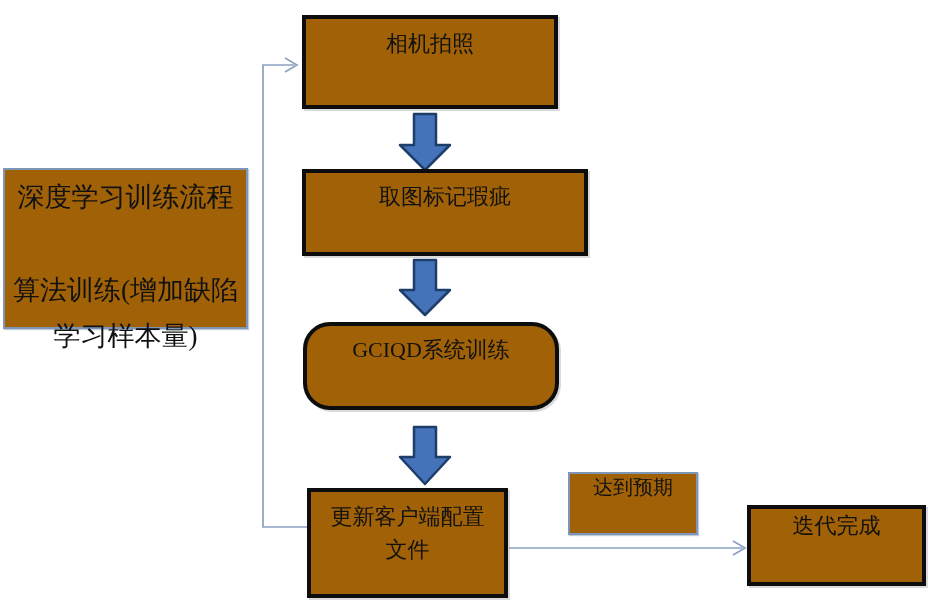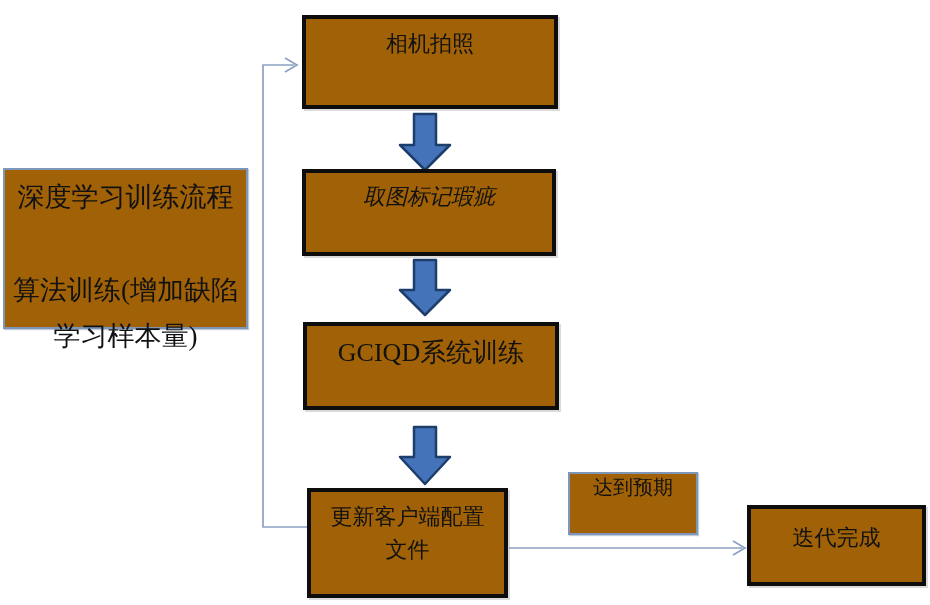--- a/index.html
+++ b/index.html
@@ -17,27 +17,27 @@
     border:4px solid #0d0d0d;
     box-shadow:2px 2px 0 rgba(150,150,150,0.35);
   }
   .thin {
     border:2px solid #7e96b8;
     box-shadow:1px 1px 1px rgba(120,140,170,0.45);
   }
   .label { white-space:pre-line; display:block; }
 
   .box-camera  { left:302px; top:15px;  width:256px; height:94px;  font-size:22px; padding-top:10px; }
-  .box-mark    { left:302px; top:169px; width:254px; height:87px;  font-size:22px; padding-top:9px;font-style:italic; }
-  .box-train   { left:303px; top:322px; width:256px; height:88px;  font-size:26px; padding-top:9px; }
+  .box-mark    { left:302px; top:169px; width:286px; height:87px;  font-size:22px; padding-top:9px; }
+  .box-train   { left:303px; top:322px; width:256px; height:88px;  font-size:22px; padding-top:9px;border-radius:27px; }
   .box-update  { left:307px; top:488px; width:201px; height:110px; font-size:22px; padding-top:8px; line-height:1.5; }
   .box-note    { left:3px;   top:168px; width:245px; height:161px; font-size:27px; padding-top:4px; line-height:1.72; }
   .box-expect  { left:568px; top:472px; width:130px; height:63px;  font-size:20px;
                  display:flex; justify-content:center; }
-  .box-done    { left:747px; top:505px; width:179px; height:81px;  font-size:22px; padding-top:14px; }
+  .box-done    { left:747px; top:505px; width:179px; height:81px;  font-size:22px; padding-top:2px; }
 </style>
 </head>
 <body>
 
 <div class="canvas">
 
   <svg class="connectors" viewBox="0 0 930 605" xmlns="http://www.w3.org/2000/svg">
 
     <g stroke="#8aa1c1" stroke-width="1.7" fill="none">
       <polyline points="307,527 263,527 263,65 294,65"></polyline>

